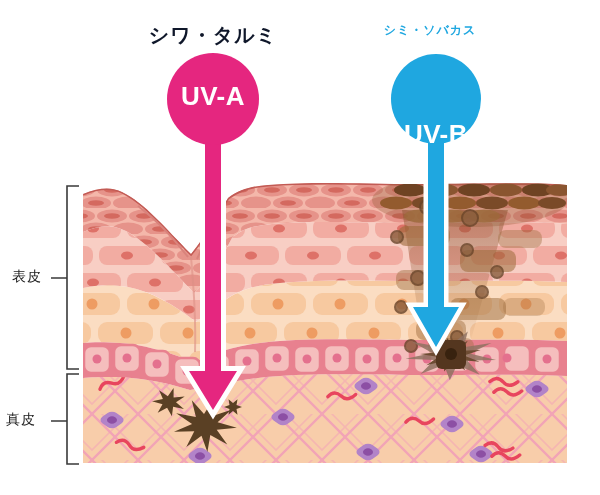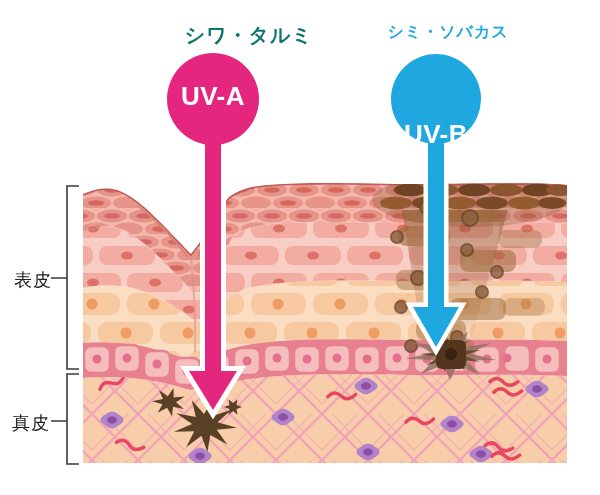--- a/index.html
+++ b/index.html
@@ -1,26 +1,26 @@
 <!DOCTYPE html>
 <html><head>
 <meta charset="utf-8">
 <style>
   html,body{margin:0;padding:0;background:#fff;}
   .stage{position:relative;width:600px;height:495px;background:#fff;overflow:hidden;
          font-family:"Liberation Sans","DejaVu Sans",sans-serif;}
   .stage svg{position:absolute;left:0;top:0;}
   .lbl{position:absolute;text-align:center;font-weight:bold;letter-spacing:1px;}
-  .lbl-uva{left:113px;top:22px;width:200px;font-size:20px;color:#0f766e;text-align:right;}
-  .lbl-uvb{left:348px;top:22px;width:200px;font-size:16px;color:#1FA7E0;}
+  .lbl-uva{left:113px;top:22px;width:200px;font-size:20px;color:#0f172a;}
+  .lbl-uvb{left:330px;top:22px;width:200px;font-size:12px;color:#1FA7E0;}
   .badge-text{position:absolute;width:100px;text-align:center;font-size:26px;
               font-weight:bold;color:#fff;letter-spacing:0.5px;}
   .badge-uva{left:163px;top:81px;}
   .badge-uvb{left:386px;top:81px;margin-top:38px;}
-  .layer-lbl{position:absolute;left:10px;width:42px;font-size:18px;color:#222;
+  .layer-lbl{position:absolute;left:0;width:42px;font-size:14px;color:#222;
              letter-spacing:1px;text-align:right;}
   .layer-epi{top:268px;}
   .layer-derm{top:411px;text-align:center;}
 </style>
 </head>
 <body>
 
 <div class="stage">
 
   <svg width="600" height="495" viewBox="0 0 600 495">

